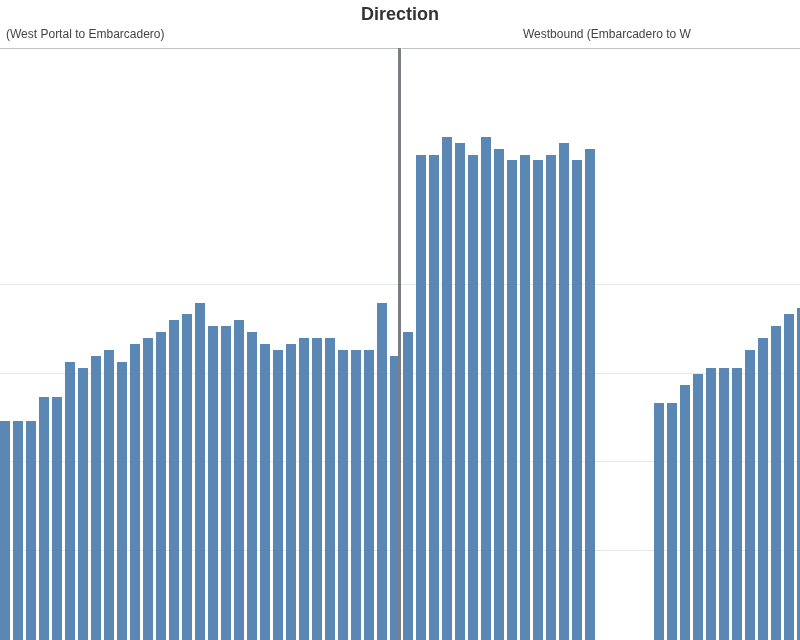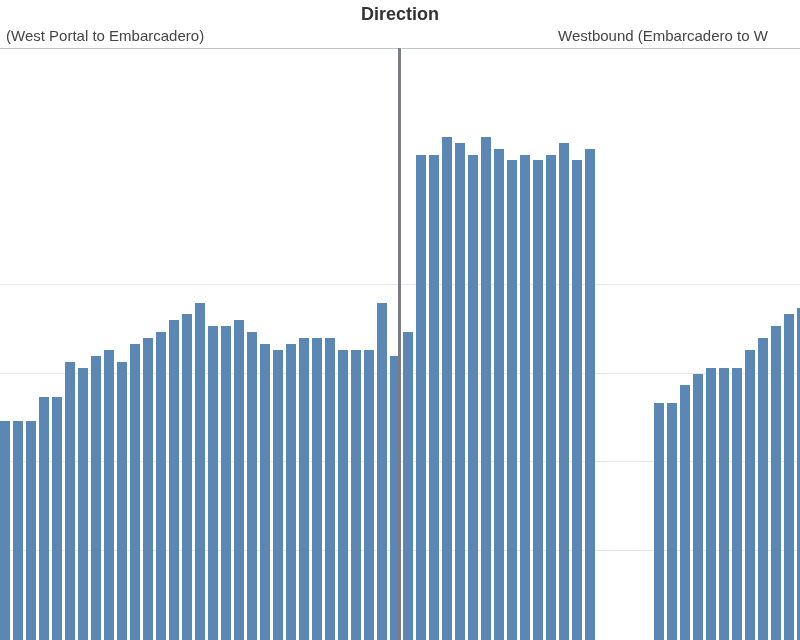--- a/index.html
+++ b/index.html
@@ -18,29 +18,29 @@
     width: 800px;
     text-align: center;
     font-size: 18px;
     font-weight: bold;
     color: #333;
     pointer-events: none;
   }
   .panel-label {
     position: absolute;
     top: 27px;
-    font-size: 15px;
+    font-size: 12px;
     color: #444;
     pointer-events: none;
   }
   .panel-label.left {
     left: 6px;
   }
   .panel-label.right {
-    left: 558px;
+    left: 523px;
   }
   .hr-top {
     position: absolute;
     top: 48px;
     height: 1px;
     background: #bfc3c6;
   }
   .hr-top.left {
     left: 0;
     width: 398px;

